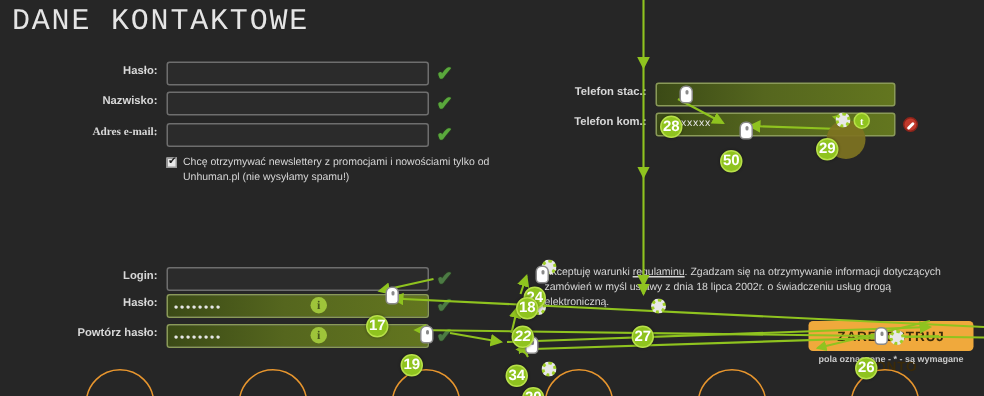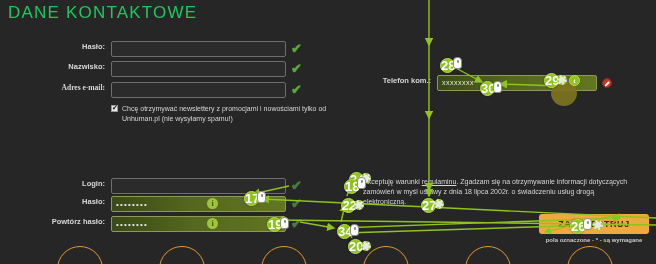--- a/index.html
+++ b/index.html
@@ -9,23 +9,23 @@
     background:#262626;
     font-family:"Liberation Sans", sans-serif;
     overflow:hidden;
     position:relative;
   }
   .page { position:absolute; inset:0; }
 
   
   .section-head {
     position:absolute;
-    color:#22c55e;
-    font-family:Liberation Sans, sans-serif;
-    font-size:17px;
+    color:#e5e5e5;
+    font-family:Liberation Mono, monospace;
+    font-size:20px;
     letter-spacing:1.2px;
     font-weight:400;
     white-space:nowrap;
   }
   #head-contact { left:8px; top:3px; }
   #head-account { left:8px; top:139px; }
 
   
   .row { position:absolute; height:16px; }
   .row .lbl {
@@ -114,24 +114,25 @@
     position:absolute; width:46px; height:46px; border-radius:50%;
     border:1.5px solid #e8962e; bottom:-28px;
   }
 
   
   #overlay { position:absolute; inset:0; pointer-events:none; }
   .marker {
     position:absolute; width:15px; height:15px; border-radius:50%;
     background:#8fc31f;
     border:1px solid #b8e04a;
-    color:#ffffff; font-size:13px; font-weight:bold;
+    color:#ffffff; font-size:10px; font-weight:bold;
     line-height:14px; text-align:center;
     font-family:"Liberation Sans", sans-serif;
     box-shadow:0 0 2px rgba(0,0,0,.45);
+    margin-top:19px;
   }
   .cursor {
     position:absolute; width:9px; height:12px; border-radius:4px 4px 3px 3px;
     background:#ffffff; border:1px solid #8a8a8a;
   }
   .cursor::before {
     content:""; position:absolute; left:3px; top:1.5px;
     width:2px; height:3.5px; background:#8a8a8a; border-radius:1px;
   }
   .gear {
@@ -173,20 +174,24 @@
     <span class="lbl">Adres e-mail:</span>
     <span class="field" style="width:175px;"></span>
     <span class="tick" style="left:180px; top:1px;">✔</span>
   </div>
 
   <div class="cb-wrap" style="left:111px; top:104px;">
     <span class="cb-box"></span>
     <span class="cb-text">Chcę otrzymywać newslettery z promocjami i nowościami tylko od Unhuman.pl (nie wysyłamy spamu!)</span>
   </div>
 
+  <div class="row" style="left:437px; top:55px; width:160px;">
+    <span class="lbl">Telefon stac.:</span>
+    <span class="field filled" style="width:160px;"></span>
+  </div>
 
   <div class="row" style="left:437px; top:75px; width:132px;">
     <span class="lbl">Telefon kom.:</span>
     <span class="field filled" style="width:160px;">xxxxxxxx</span>
     <span class="err-icon" style="left:165px; top:3px;"></span>
   </div>
 
   <div class="row" style="left:111px; top:178px; width:175px;">
     <span class="lbl">Login:</span>
     <span class="field" style="width:175px;"></span>
@@ -288,17 +293,17 @@
     <div class="marker" style="left:421px; top:198px;">27</div>
     <div class="gear" style="left:434px; top:199px;"></div>
 
     <div class="marker" style="left:440px; top:58px;">28</div>
     <div class="cursor" style="left:453px; top:57px;"></div>
 
     <div class="marker" style="left:544px; top:73px;">29</div>
     <div class="gear" style="left:557px; top:75px;"></div>
     <div class="tbadge" style="left:569px; top:75px;">t</div>
 
-    <div class="marker" style="left:480px; top:81px;">30</div>
+    <div class="marker" style="left:480px; top:81px;">50</div>
     <div class="cursor" style="left:493px; top:81px;"></div>
 
   </div>
 </div>
 
 </body></html>

